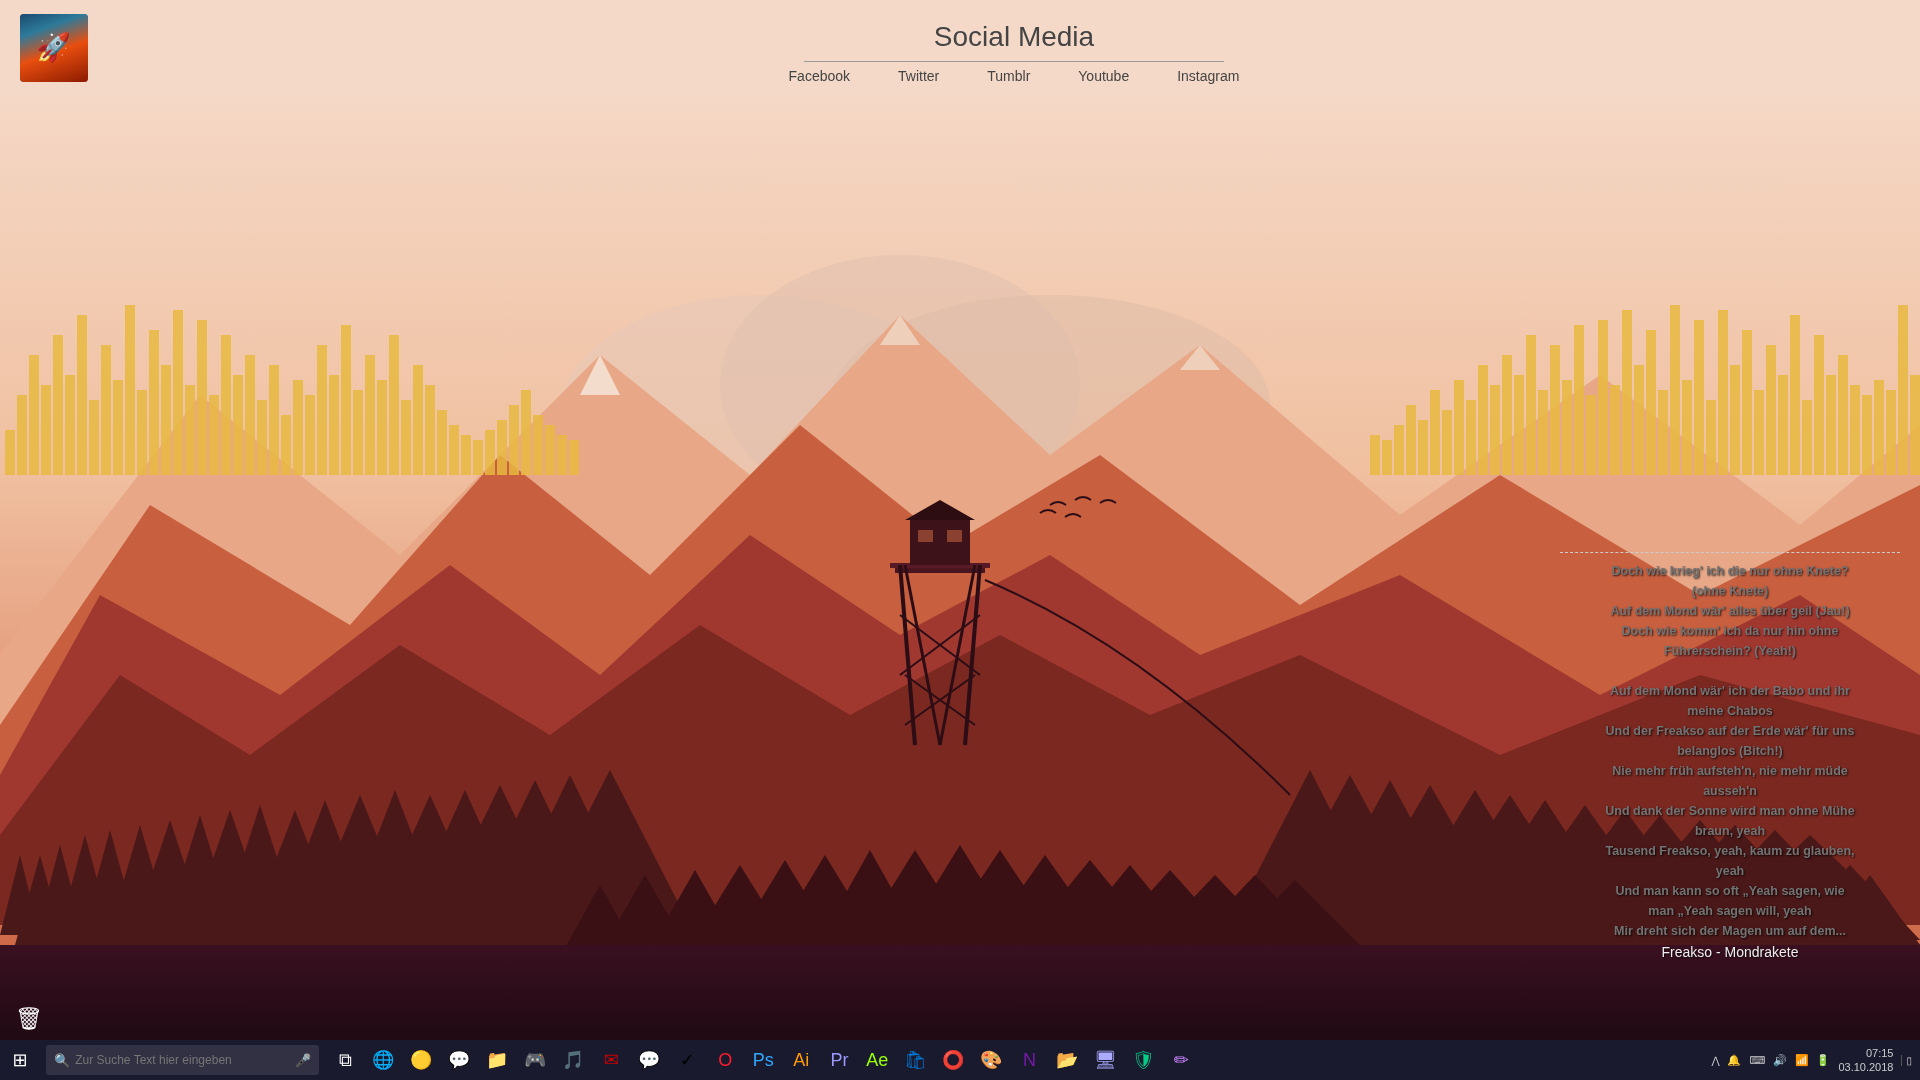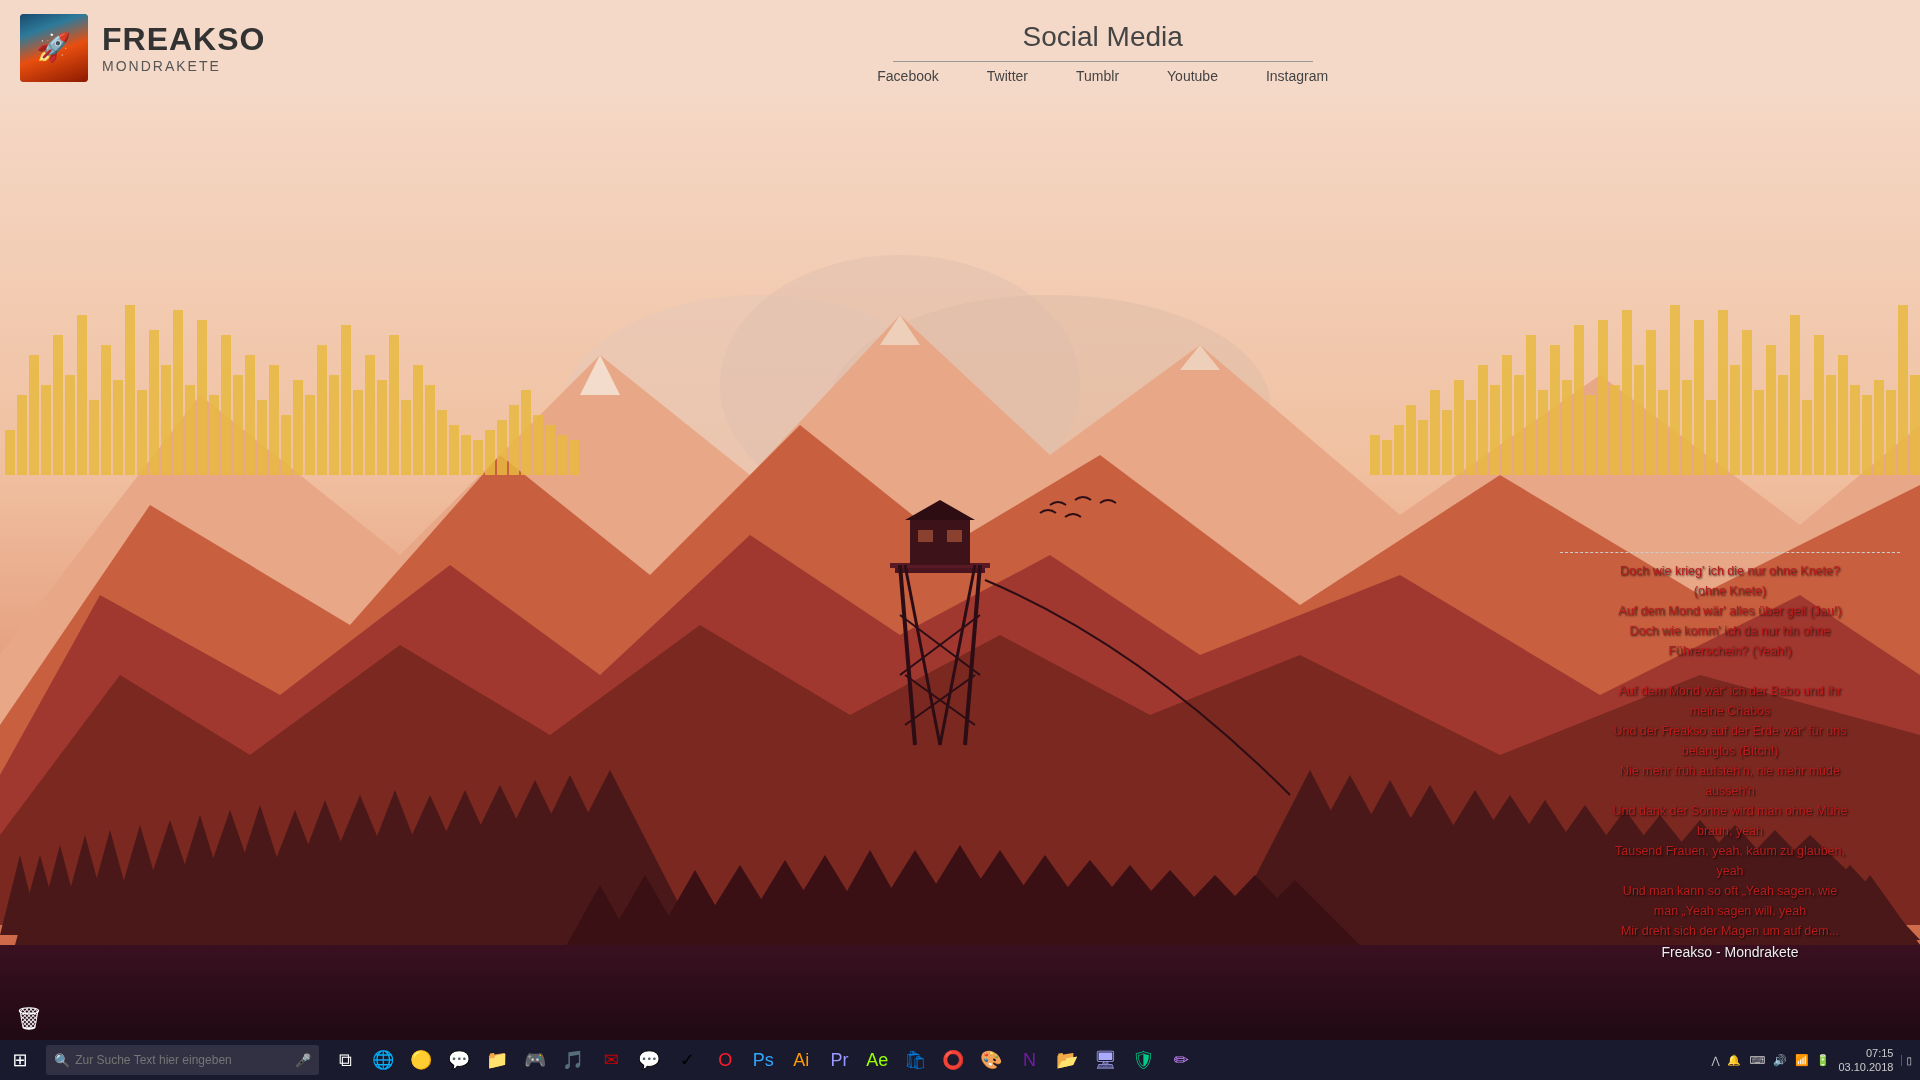--- a/index.html
+++ b/index.html
@@ -171,23 +171,24 @@
     }
 
     #lyrics-divider {
       border: none;
       border-top: 1px dashed #ccc;
       margin-bottom: 8px;
     }
 
     .lyrics-line {
       font-size: 12.5px;
-      color: #b91c1c;
+      color: #737373;
       line-height: 1.6;
       text-shadow: 1px 1px 2px rgba(0,0,0,0.8);
+      font-weight: bold;
     }
 
     #song-title {
       font-size: 14px;
       color: #eee;
       font-weight: 500;
       margin-top: 3px;
       text-shadow: 1px 1px 2px rgba(0,0,0,0.8);
     }
 
@@ -283,24 +284,20 @@
       width: 100%;
       height: 100%;
     }
   </style>
 </head>
 <body>
 
 <div id="header">
   <div id="logo-area">
     <div id="logo-img"></div>
-    <div id="logo-text">
-      <span id="brand-name">FREAKSO</span>
-      <span id="brand-sub">MONDRAKETE</span>
-    </div>
   </div>
 
   <div id="social-media-section">
     <div id="social-media-title">Social Media</div>
     <div id="social-divider-top"></div>
     <div id="social-links">
 
     <a class="social-link" href="#">Facebook</a>
         <a class="social-link" href="#">Twitter</a>
         <a class="social-link" href="#">Tumblr</a>
@@ -576,21 +573,21 @@
         <div class="lyrics-line">Führerschein? (Yeah!)</div>
         <div class="lyrics-line">&nbsp;</div>
         <div class="lyrics-line">Auf dem Mond wär' ich der Babo und ihr</div>
         <div class="lyrics-line">meine Chabos</div>
         <div class="lyrics-line">Und der Freakso auf der Erde wär' für uns</div>
         <div class="lyrics-line">belanglos (Bitch!)</div>
         <div class="lyrics-line">Nie mehr früh aufsteh'n, nie mehr müde</div>
         <div class="lyrics-line">ausseh'n</div>
         <div class="lyrics-line">Und dank der Sonne wird man ohne Mühe</div>
         <div class="lyrics-line">braun, yeah</div>
-        <div class="lyrics-line">Tausend Frauen, yeah, kaum zu glauben,</div>
+        <div class="lyrics-line">Tausend Freakso, yeah, kaum zu glauben,</div>
         <div class="lyrics-line">yeah</div>
         <div class="lyrics-line">Und man kann so oft „Yeah sagen, wie</div>
         <div class="lyrics-line">man „Yeah sagen will, yeah</div>
         <div class="lyrics-line">Mir dreht sich der Magen um auf dem...</div>
       </div>
     <div id="song-title">Freakso - Mondrakete</div>
   </div>
 </div>
 
 <div id="trash-icon">🗑</div>

